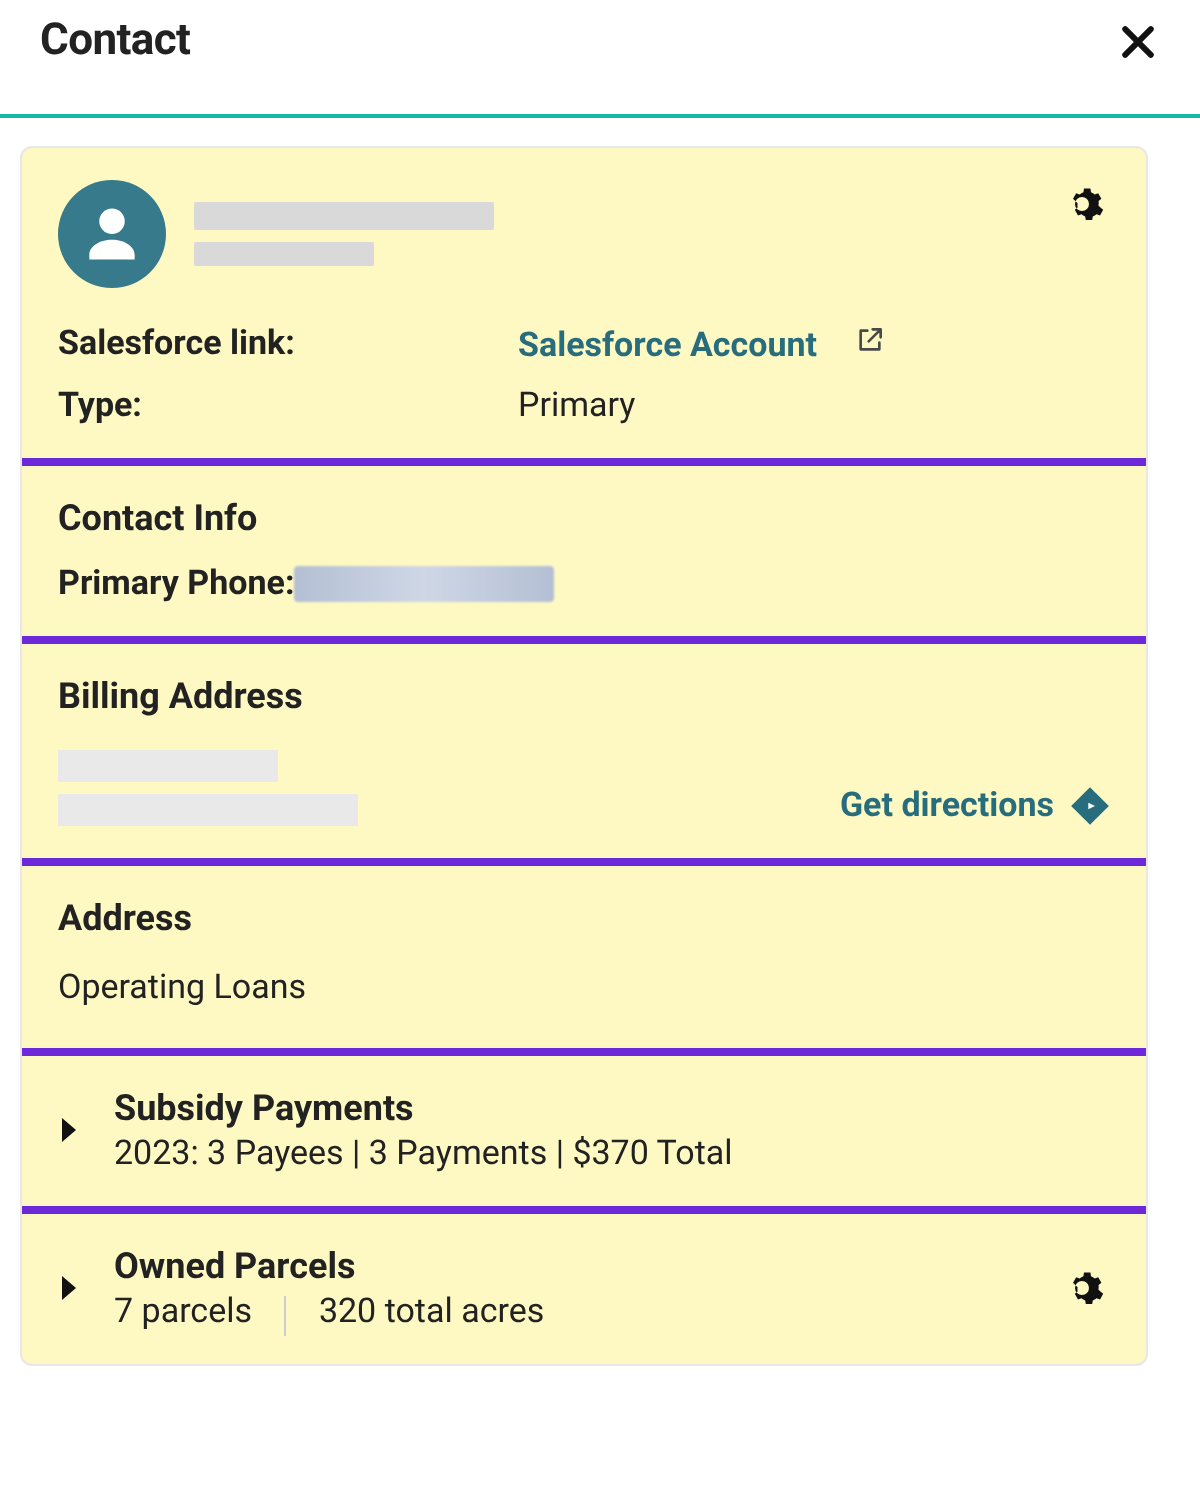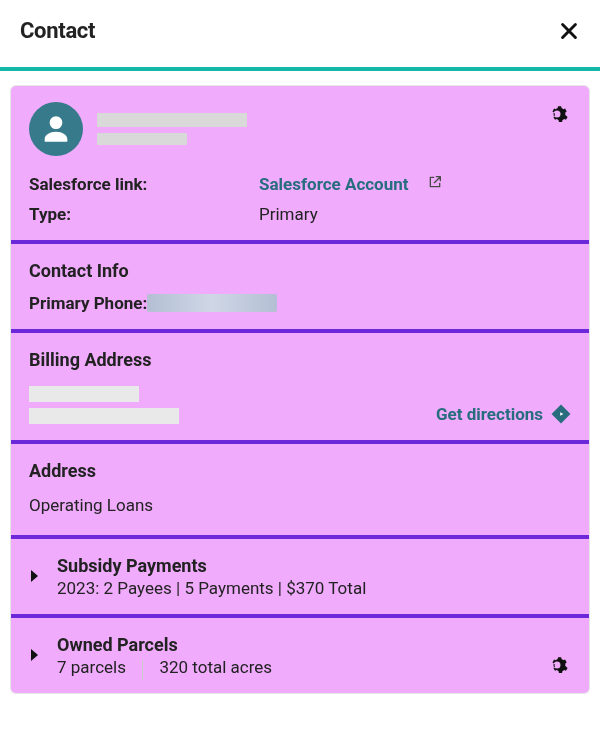--- a/index.html
+++ b/index.html
@@ -8,35 +8,35 @@
     background: #fff;
     color: #222;
     width: 600px;
     height: 752px;
     overflow: hidden;
   }
   .header {
     display: flex;
     align-items: center;
     justify-content: space-between;
-    padding: 18px 20px 24px 20px;
-    border-bottom: 4px solid #14b8a6;
+    padding: 8px 20px 24px 20px;
+    border-bottom: 2px solid #14b8a6;
   }
   .header-title {
     font-size: 22px;
     font-weight: 700;
     letter-spacing: -0.3px;
   }
   .close-icon { cursor: pointer; }
   .close-icon svg { width: 22px; height: 22px; display:block; }
   .card {
-    margin: 14px 10px 0 10px;
+    margin: 14px 26px 0 10px;
     border: 1px solid #e7e7e7;
     border-radius: 6px;
-    background: #f0abfc;
+    background: #fef9c3;
   }
   .section {
     border-top: 4px solid #6d28d9;
     padding: 16px 18px;
   }
   .section:first-child { border-top: none; }
   .section-header-row {
     display: flex;
     align-items: flex-start;
     justify-content: space-between;
@@ -136,21 +136,21 @@
     display:inline-block;
     width:1px;
     height:20px;
     background:#ccc;
     vertical-align:middle;
     margin: 0 12px -4px 12px;
   }
   .exp-row-flex {
     display:flex;
     justify-content:space-between;
-    align-items:flex-end;
+    align-items:center;
     width:100%;
   }
 </style>
 </head>
 <body>
 
 <div class="header">
   <div class="header-title">Contact</div>
   <div class="close-icon">
     <svg viewBox="0 0 24 24">
@@ -232,21 +232,21 @@
 
   <div class="section">
     <div class="expander">
       <div class="chevron-right-icon">
         <svg viewBox="0 0 10 14">
             <path d="M1 1l7 6-7 6z"></path>
           </svg>
       </div>
       <div>
         <div class="exp-title">Subsidy Payments</div>
-        <div class="exp-sub">2023: 2 Payees | 5 Payments | $370 Total</div>
+        <div class="exp-sub">2023: 3 Payees | 3 Payments | $370 Total</div>
       </div>
     </div>
   </div>
 
   <div class="section">
     <div class="exp-row-flex">
       <div class="expander">
         <div class="chevron-right-icon">
           <svg viewBox="0 0 10 14">
               <path d="M1 1l7 6-7 6z"></path>

